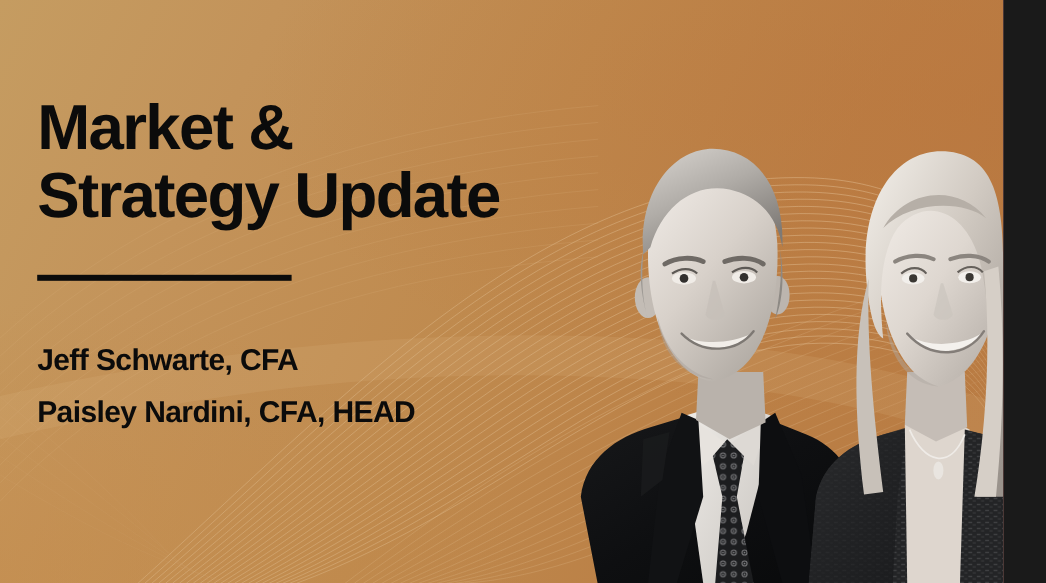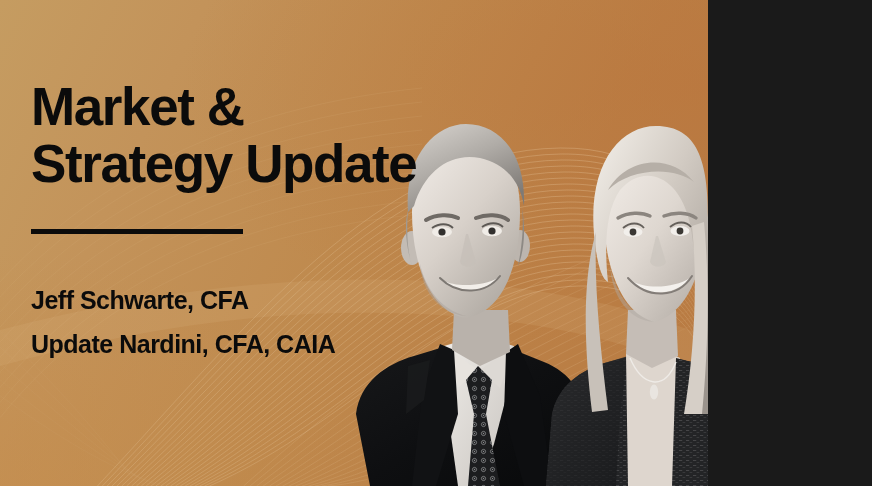--- a/index.html
+++ b/index.html
@@ -2,21 +2,21 @@
 <html><head>
 <meta charset="utf-8">
 <style>
   html, body {
     margin: 0;
     padding: 0;
     background: #1a1a1a;
   }
   .stage {
     position: relative;
-    width: 708px;
+    width: 836px;
     height: 486px;
     overflow: hidden;
     font-family: "Liberation Sans", sans-serif;
     background: #fca5a5;
   }
 
   
   .bg-base {
     position: absolute;
     inset: 0;
@@ -349,17 +349,17 @@
     <h1 class="title">Market &amp;
 Strategy Update</h1>
 
     <div class="rule"></div>
 
     <div class="speaker speaker-1">
       <p class="speaker-name">Jeff Schwarte, CFA</p>
     </div>
 
     <div class="speaker speaker-2">
-      <p class="speaker-name">Update Nardini, CFA, CAIA</p>
+      <p class="speaker-name">Paisley Nardini, CFA, HEAD</p>
     </div>
 
   </div>
 </div>
 
 </body></html>

